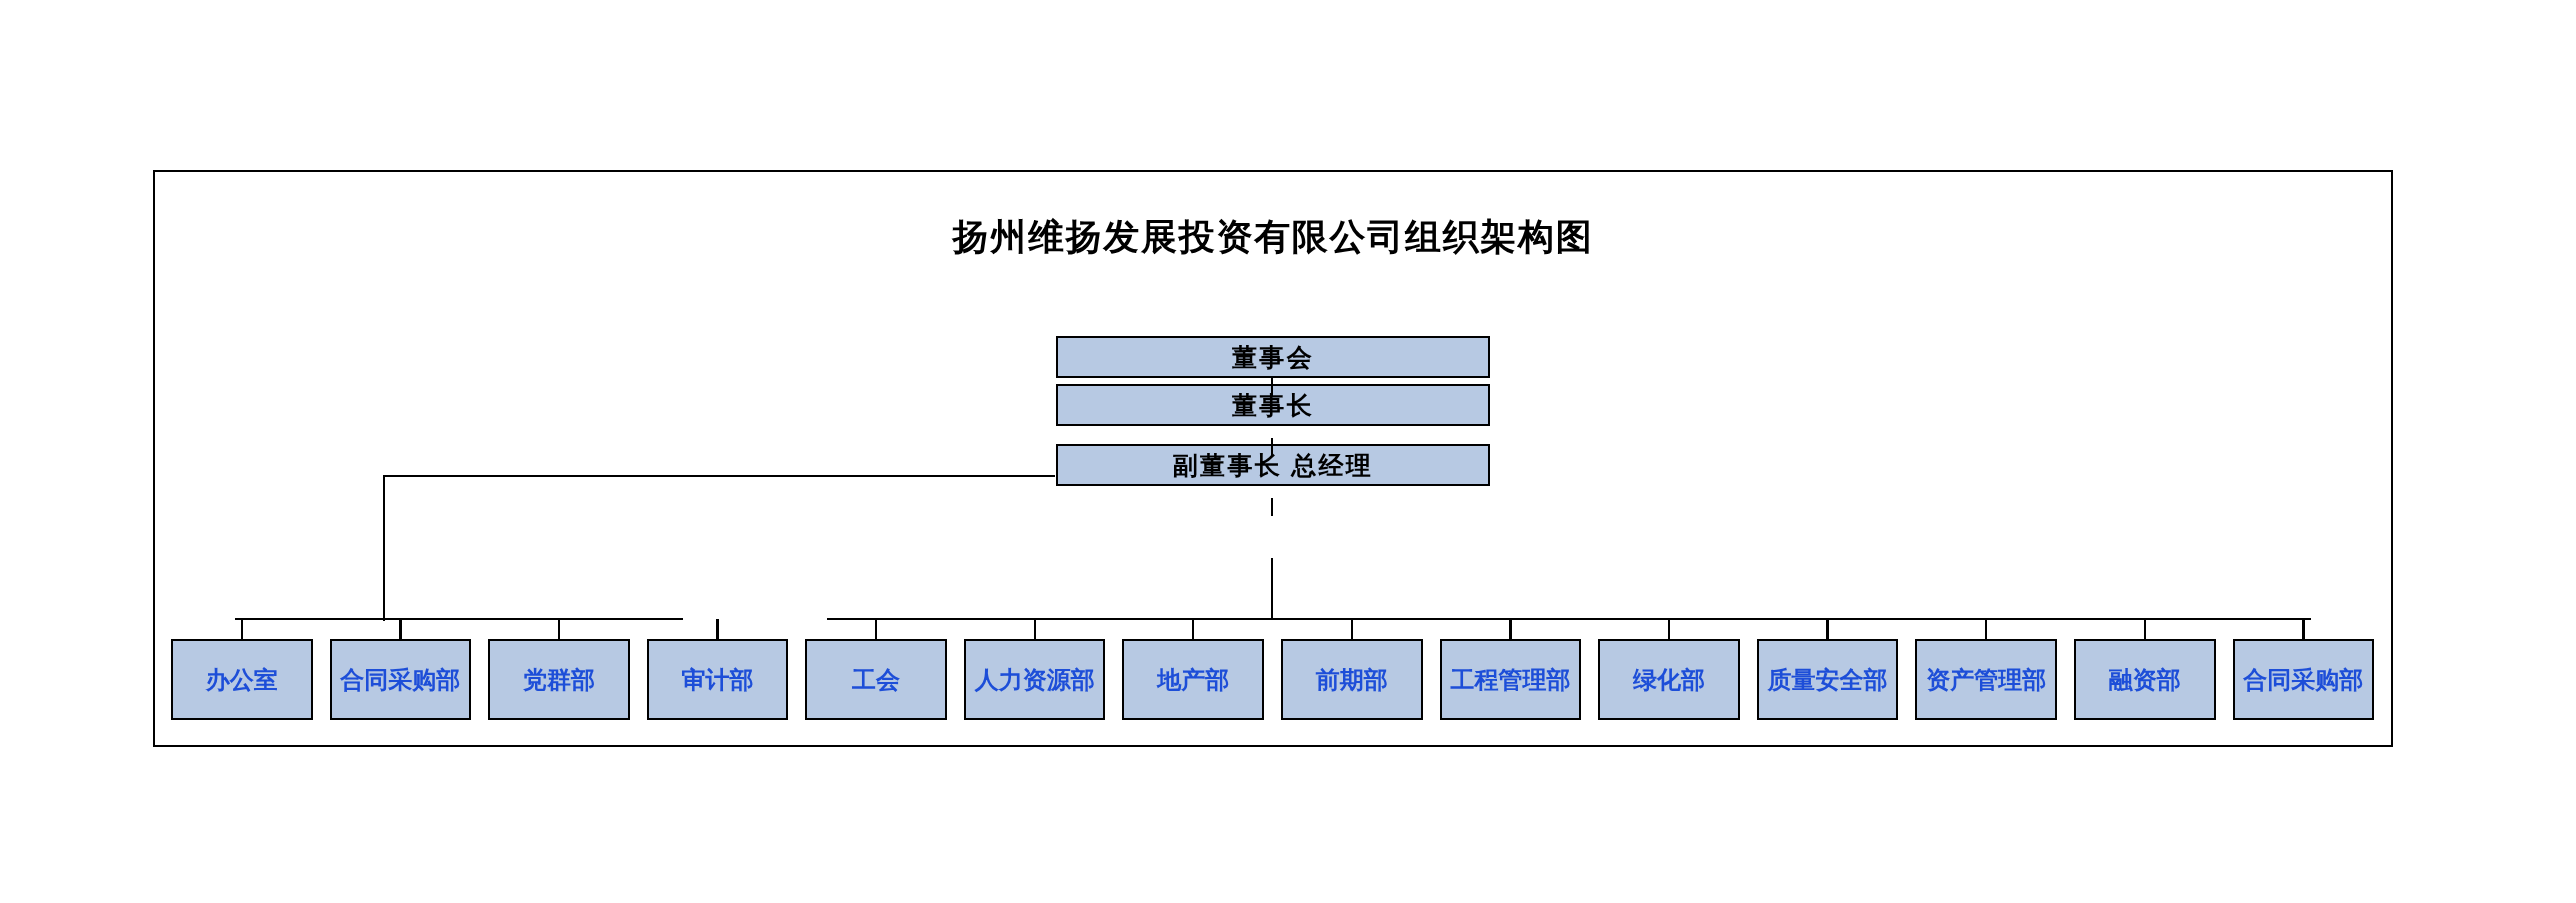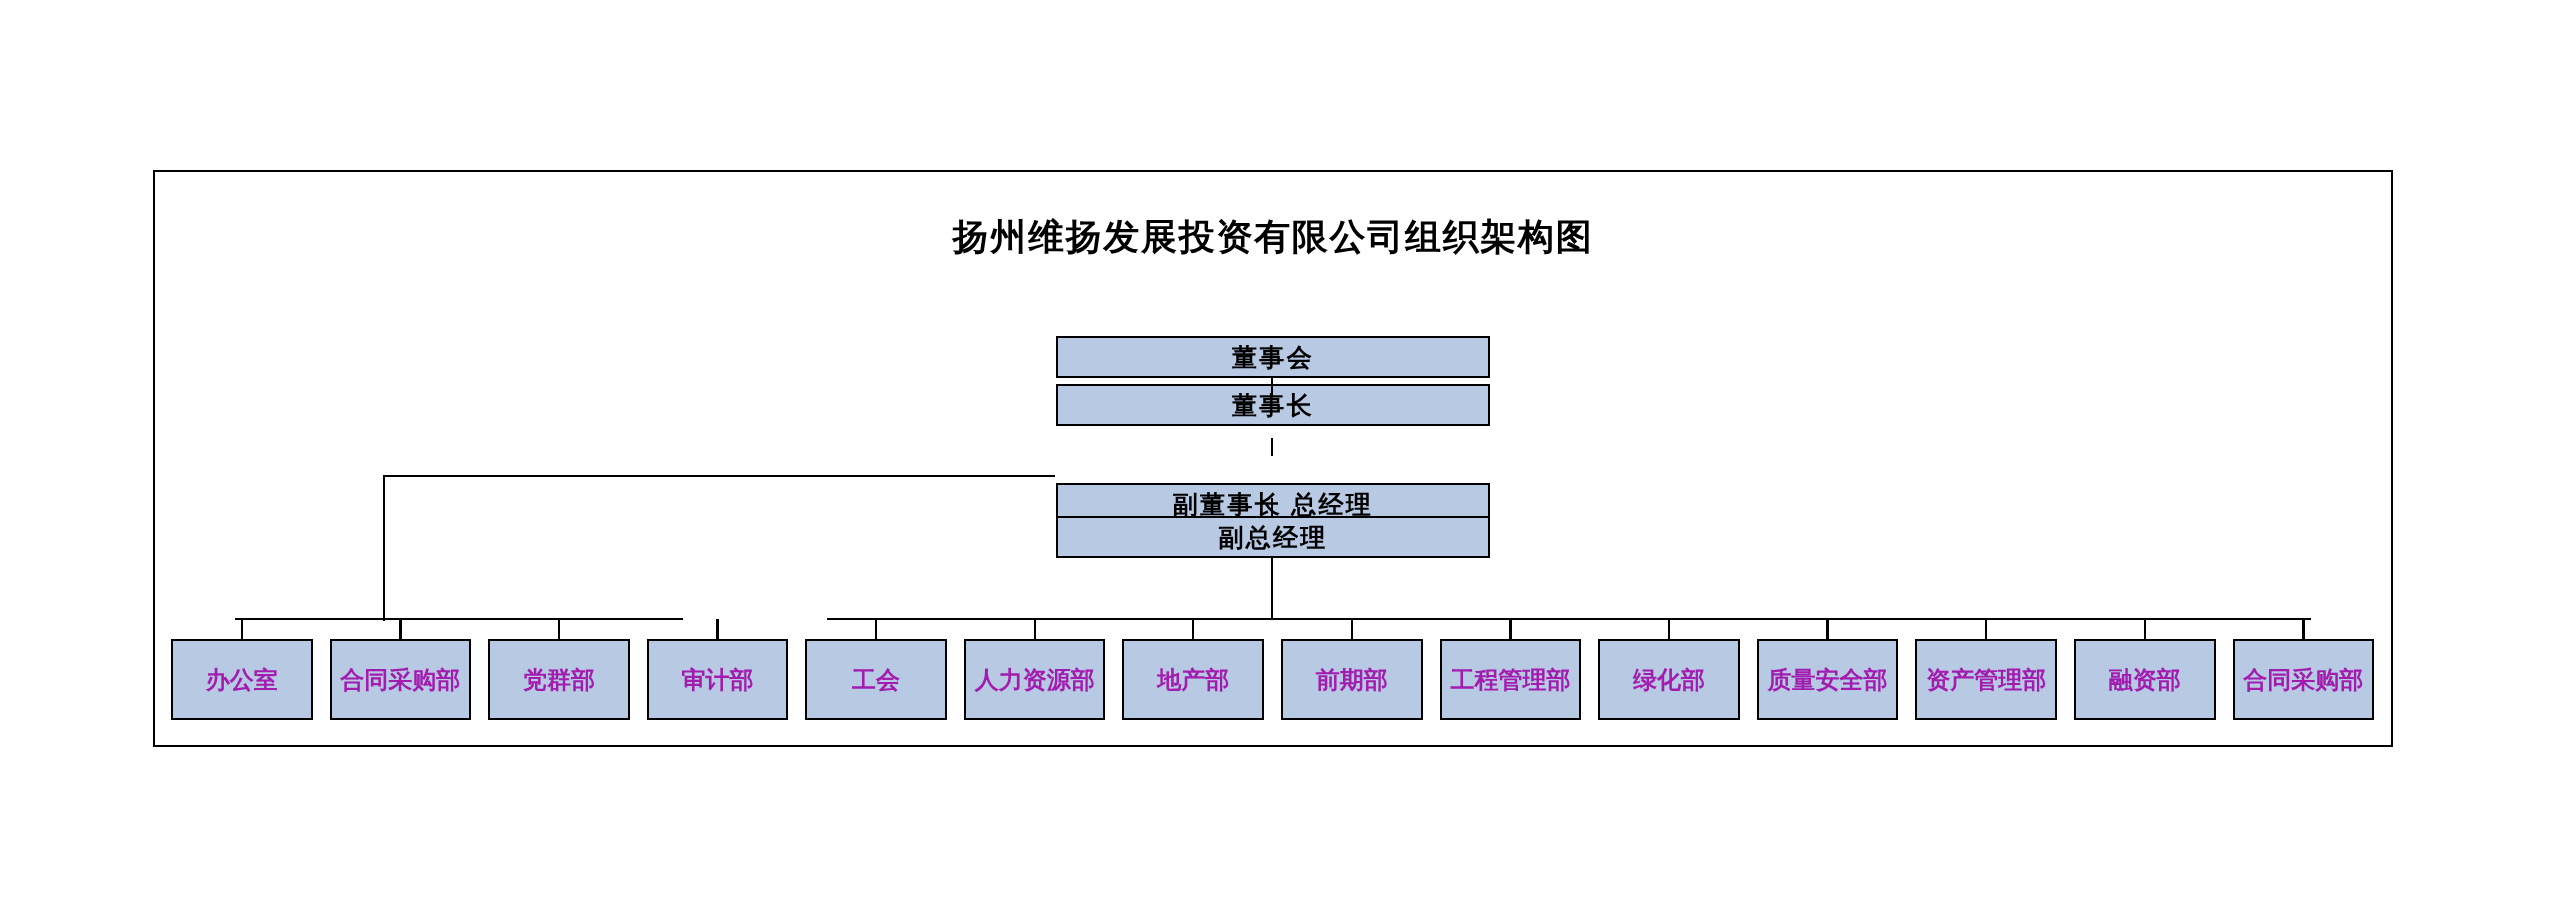--- a/index.html
+++ b/index.html
@@ -17,21 +17,21 @@
 
   .title{position:absolute;left:153px;top:213px;width:2240px;text-align:center;
          font-size:36px;font-weight:bold;letter-spacing:1.7px;color:#000;}
 
   
   .mgmt{position:absolute;left:1056px;width:434px;height:42px;background:var(--node-fill);
         border:2.3px solid var(--node-border);display:flex;align-items:center;justify-content:center;
         font-size:25px;font-weight:bold;letter-spacing:2.3px;color:#000;white-space:pre;}
   .mgmt.l0{top:336px;}
   .mgmt.l1{top:384px;}
-  .mgmt.l2{top:483px;}
+  .mgmt.l2{top:444px;}
   .mgmt.l3{top:516px;}
 
   
   .line{position:absolute;background:var(--line);}
   .v{width:2.3px;}
   .h{height:2.3px;}
 
   .c-board-chairman{left:1271px;top:378px;height:18.4px;}
   .c-chairman-vice{left:1271px;top:438px;height:18.4px;}
   .c-vice-deputy{left:1271px;top:498px;height:18.4px;}
@@ -40,37 +40,36 @@
   .left-branch-h{left:383px;top:475px;width:672px;}
   .left-branch-v{left:383px;top:475px;height:146px;}
   .bus-left{left:235px;top:618px;width:448px;}
   .bus-right{left:827px;top:618px;width:1484px;}
 
   
   .dept-row{position:absolute;left:171px;top:639px;width:2203px;height:81px;
             display:flex;gap:17px;}
   .dept{position:relative;flex:1 1 0;background:var(--node-fill);border:2.3px solid var(--node-border);
         display:flex;align-items:center;justify-content:center;
-        font-size:24px;font-weight:bold;color:#a21caf;white-space:nowrap;}
+        font-size:24px;font-weight:bold;color:#1d4ed8;white-space:nowrap;}
   .dept::before{content:"";position:absolute;left:50%;top:-22.4px;width:2.3px;height:22.4px;
                 margin-left:-1.1px;background:var(--line);}
 </style>
 </head>
 <body>
 
 <div class="canvas">
 
   <div class="frame"></div>
 
   <div class="title">扬州维扬发展投资有限公司组织架构图</div>
 
   <div class="mgmt l0">董事会</div>
   <div class="mgmt l1">董事长</div>
   <div class="mgmt l2">副董事长 总经理</div>
-  <div class="mgmt l3">副总经理</div>
 
   <div class="line v c-board-chairman"></div>
   <div class="line v c-chairman-vice"></div>
   <div class="line v c-vice-deputy"></div>
   <div class="line v c-deputy-bus"></div>
 
   <div class="line h left-branch-h"></div>
   <div class="line v left-branch-v"></div>
   <div class="line h bus-left"></div>
   <div class="line h bus-right"></div>

